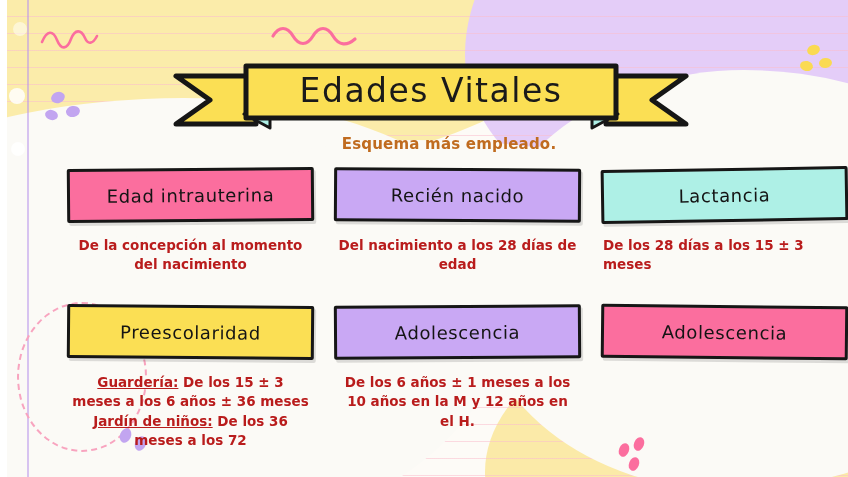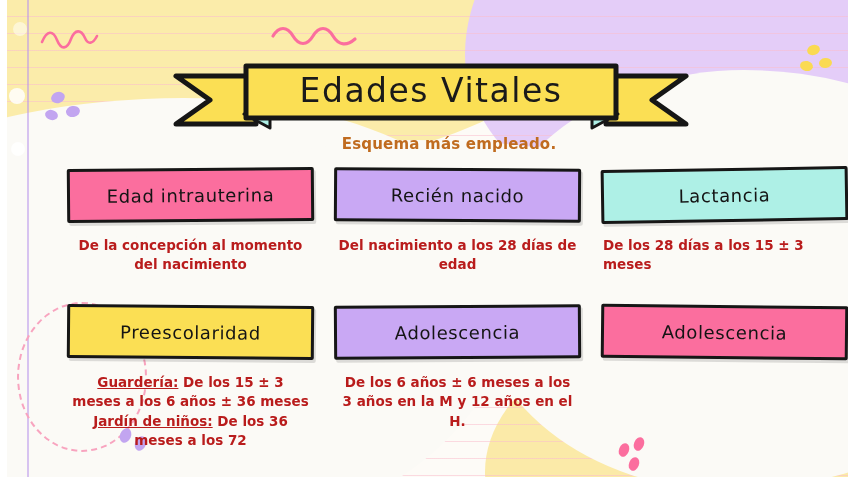--- a/index.html
+++ b/index.html
@@ -313,21 +313,21 @@
         <div class="card-box c-yellow tilt-d">
           <span class="card-label">Preescolaridad</span>
         </div>
         <div class="card-desc" id="preescolaridad-desc"><b>Guardería:</b><span> De los 15 ± 3 meses a los 6 años ± 36 meses </span><b>Jardín de niños:</b><span> De los 36 meses a los 72</span></div>
       </div>
 
       <div class="cell">
         <div class="card-box c-purple tilt-e">
           <span class="card-label">Adolescencia</span>
         </div>
-        <div class="card-desc">De los 6 años ± 6 meses a los 3 años en la M y 12 años en el H.</div>
+        <div class="card-desc">De los 6 años ± 1 meses a los 10 años en la M y 12 años en el H.</div>
       </div>
 
       <div class="cell">
         <div class="card-box c-pink tilt-f">
           <span class="card-label">Adolescencia</span>
         </div>
       </div>
 
     </div>
   </div>

